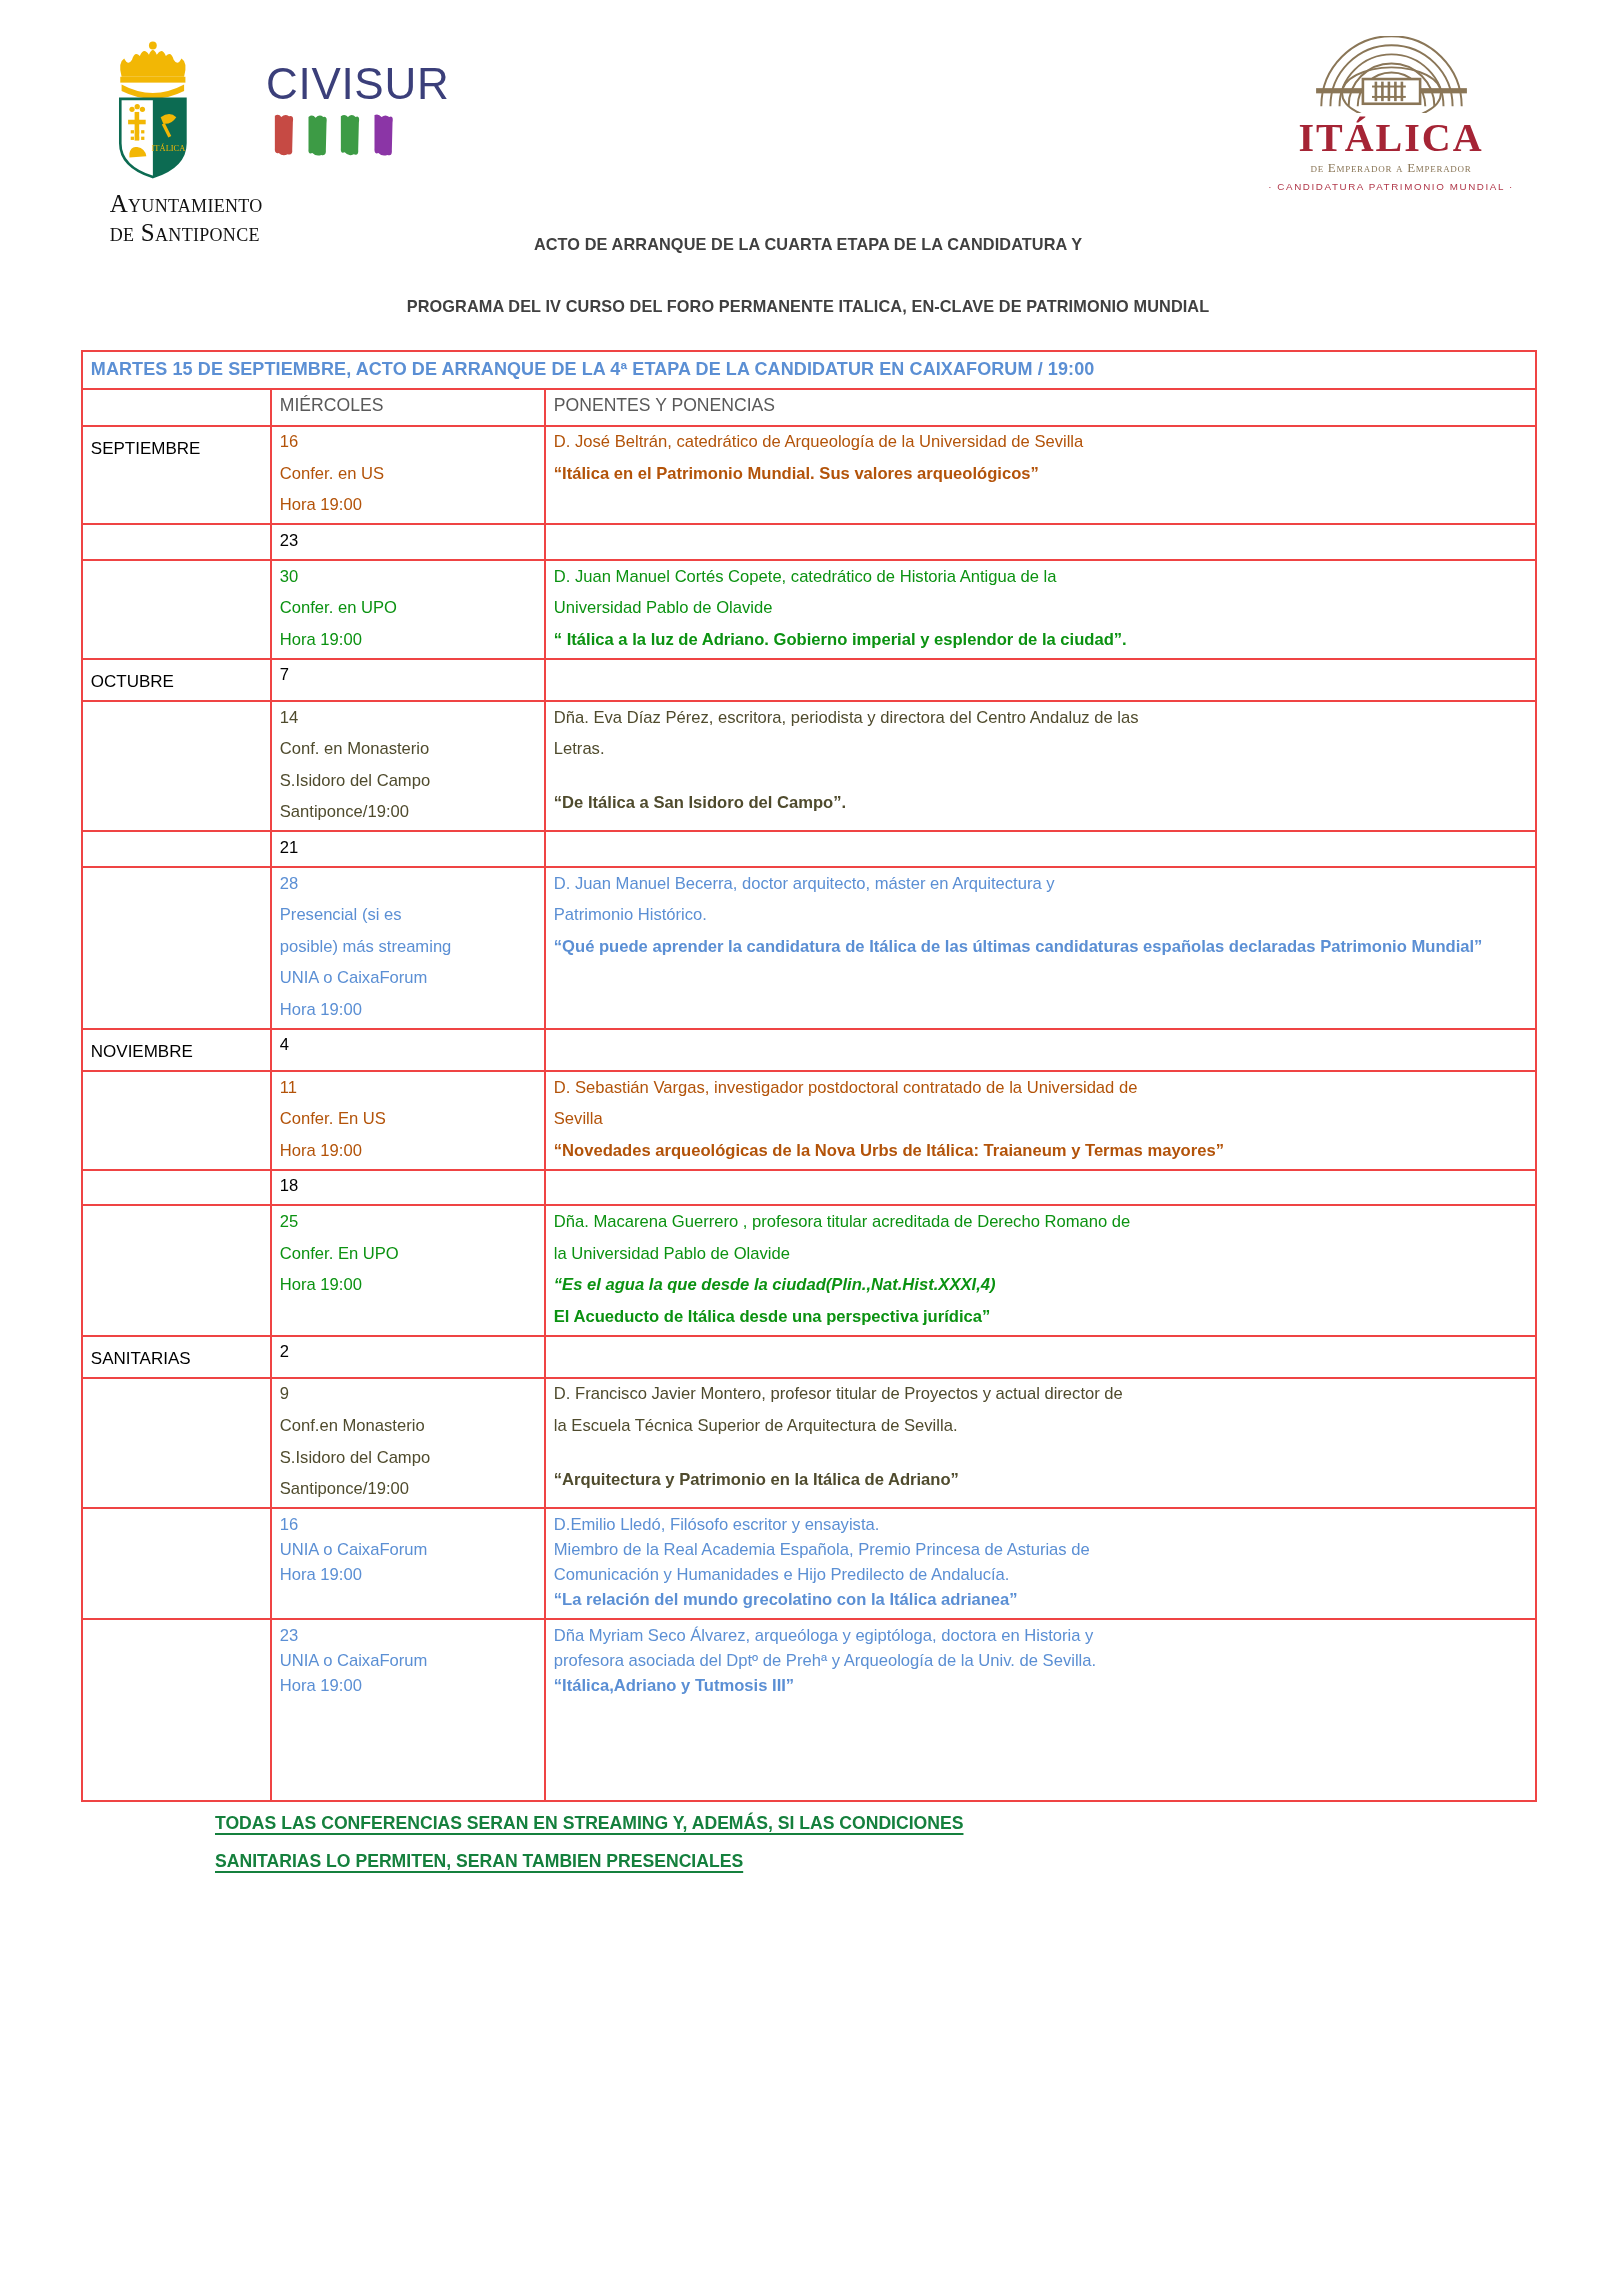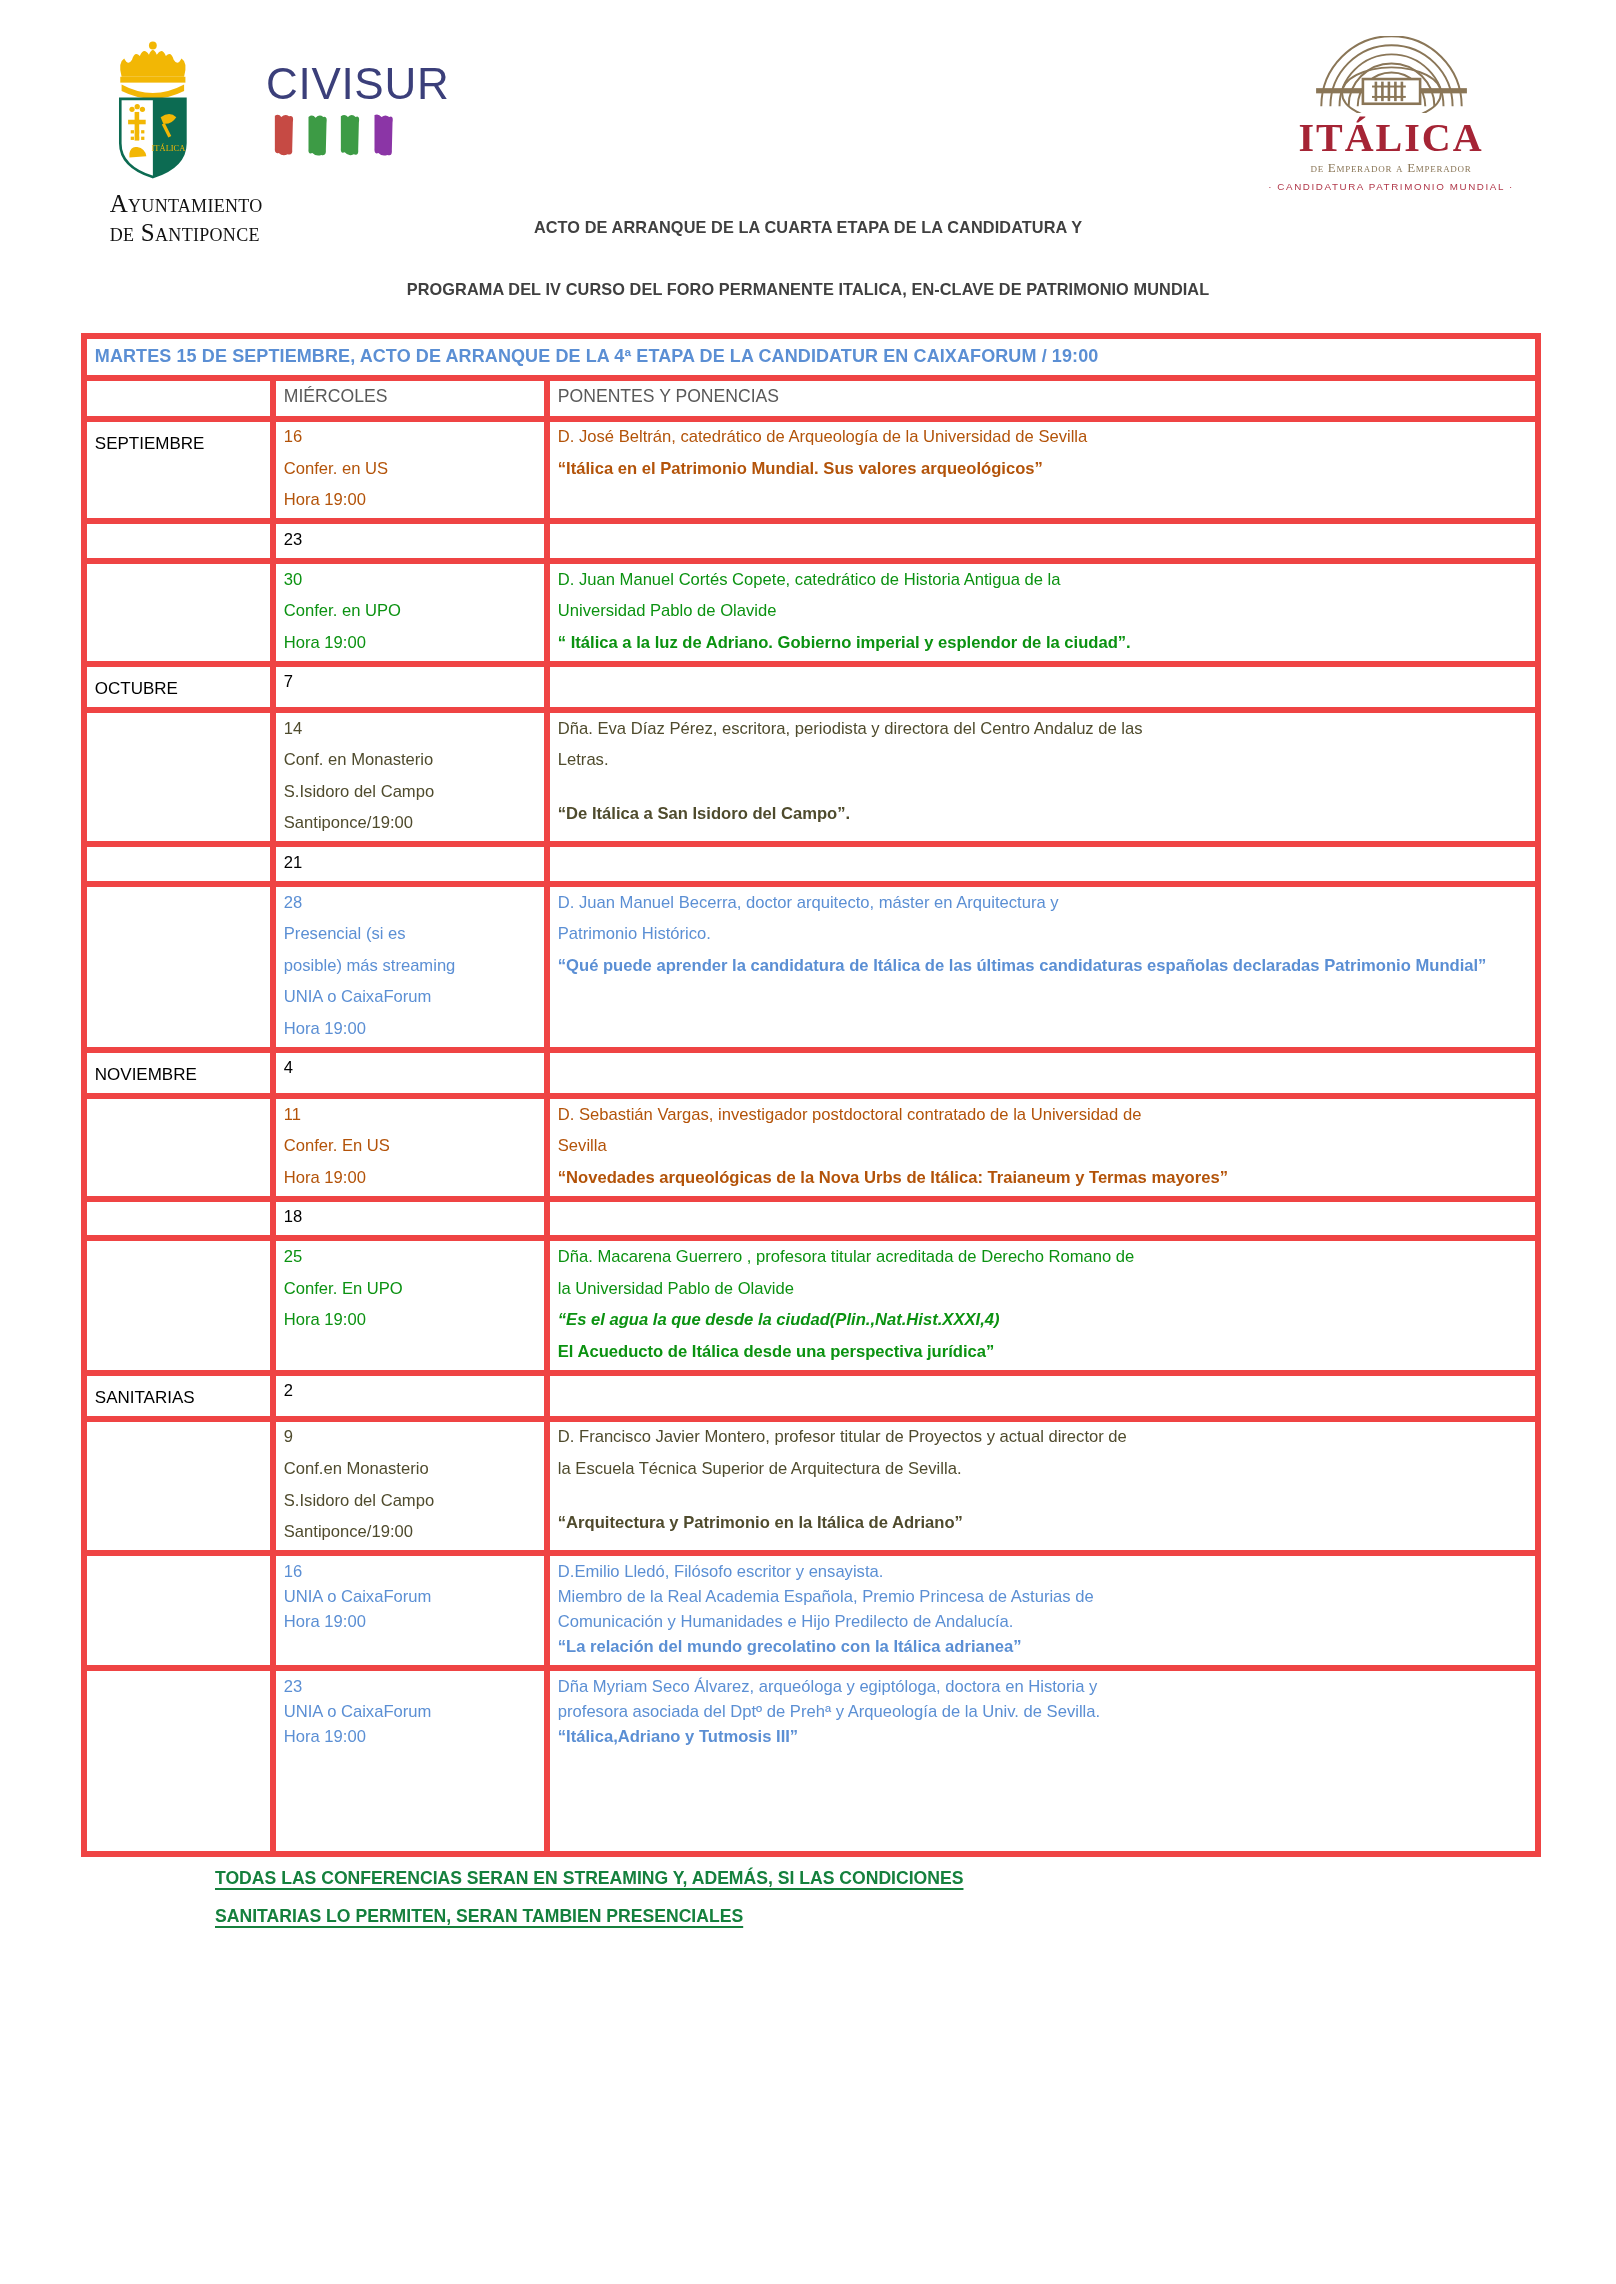--- a/index.html
+++ b/index.html
@@ -105,36 +105,36 @@
 
   
   .doc-title{
     text-align:center;
     font-size:16.3px;
     font-weight:700;
     color:#404040;
     letter-spacing:0.1px;
     margin:0 auto;
   }
-  .doc-title.t1{margin-top:3px;}
+  .doc-title.t1{margin-top:20px;}
   .doc-title.t2{margin-top:43px;}
 
   
   .table-wrap{
     margin:34px 81px 0 81px;
     width:1453px;
   }
   table.sched{
     border-collapse:collapse;
     table-layout:fixed;
     width:1453px;
     border:2px solid #000;
   }
   table.sched td{
-    border:6px solid #ef4444;
+    border:2px solid #ef4444;
     vertical-align:top;
     padding:4.6px 7.8px 6.5px 7.8px;
     font-size:16.6px;
     line-height:1.36;
   }
   col.c1{width:189px;}
   col.c2{width:274px;}
   col.c3{width:991px;}
 
   .banner td{

